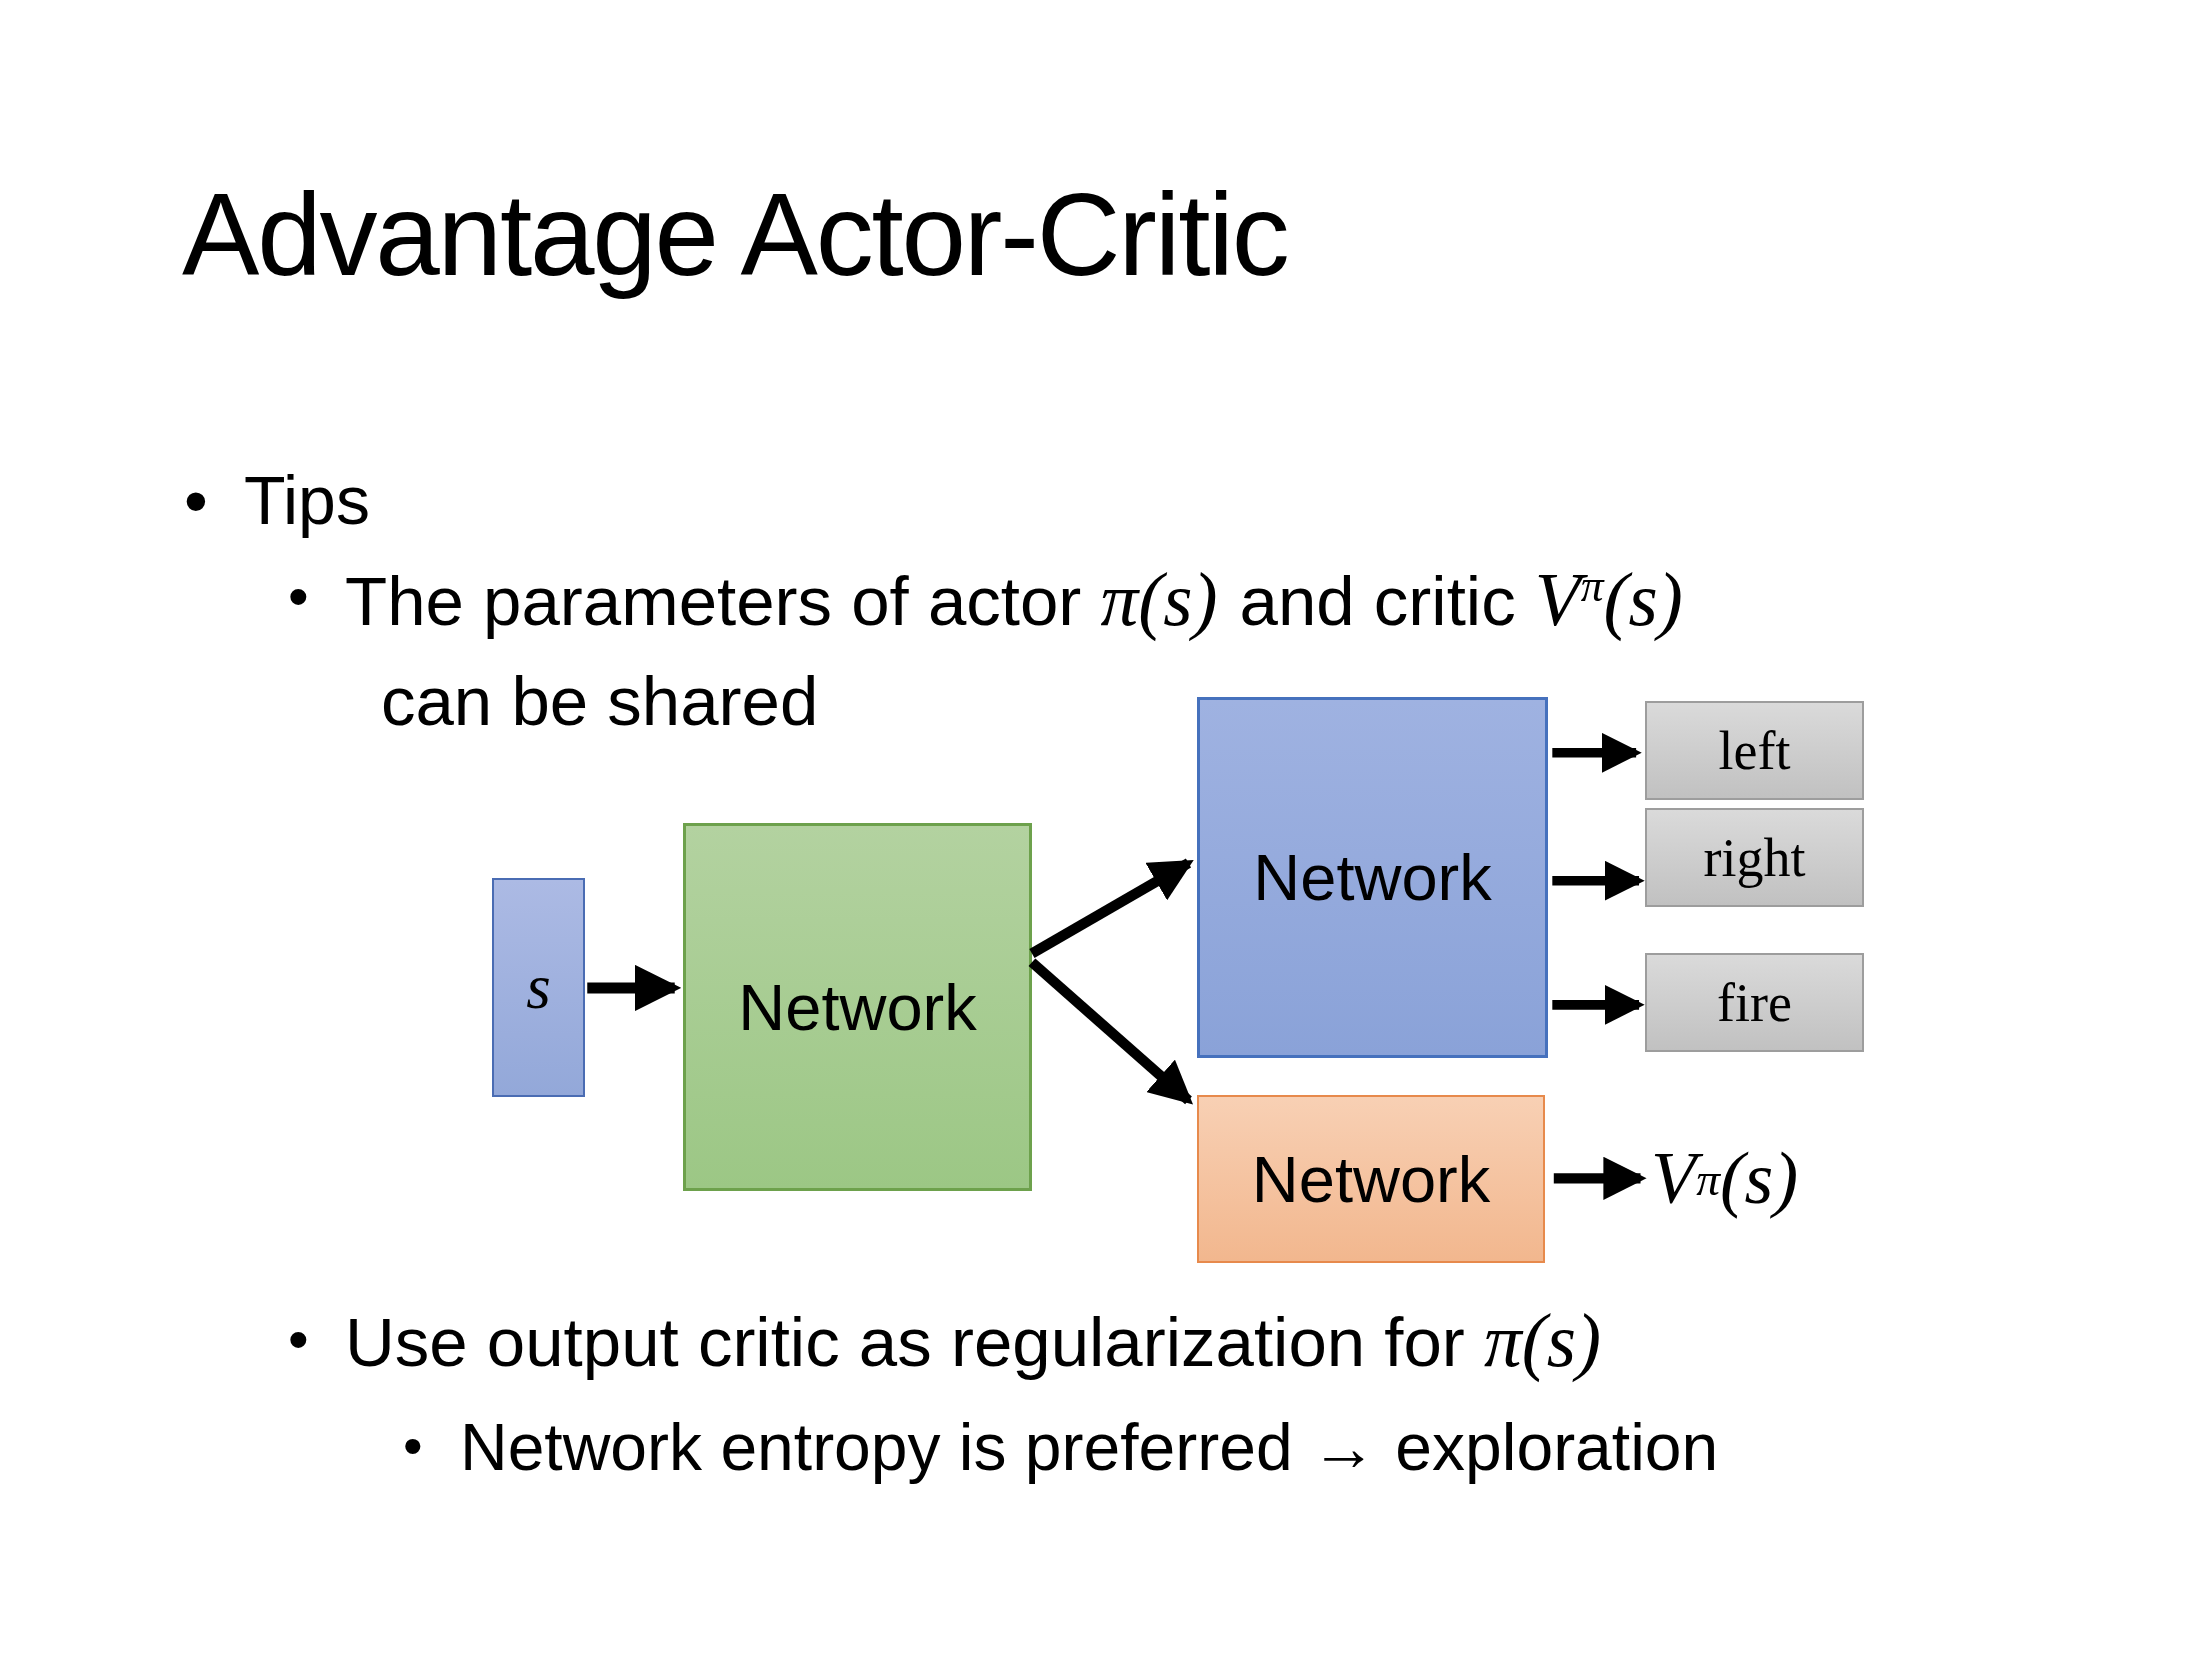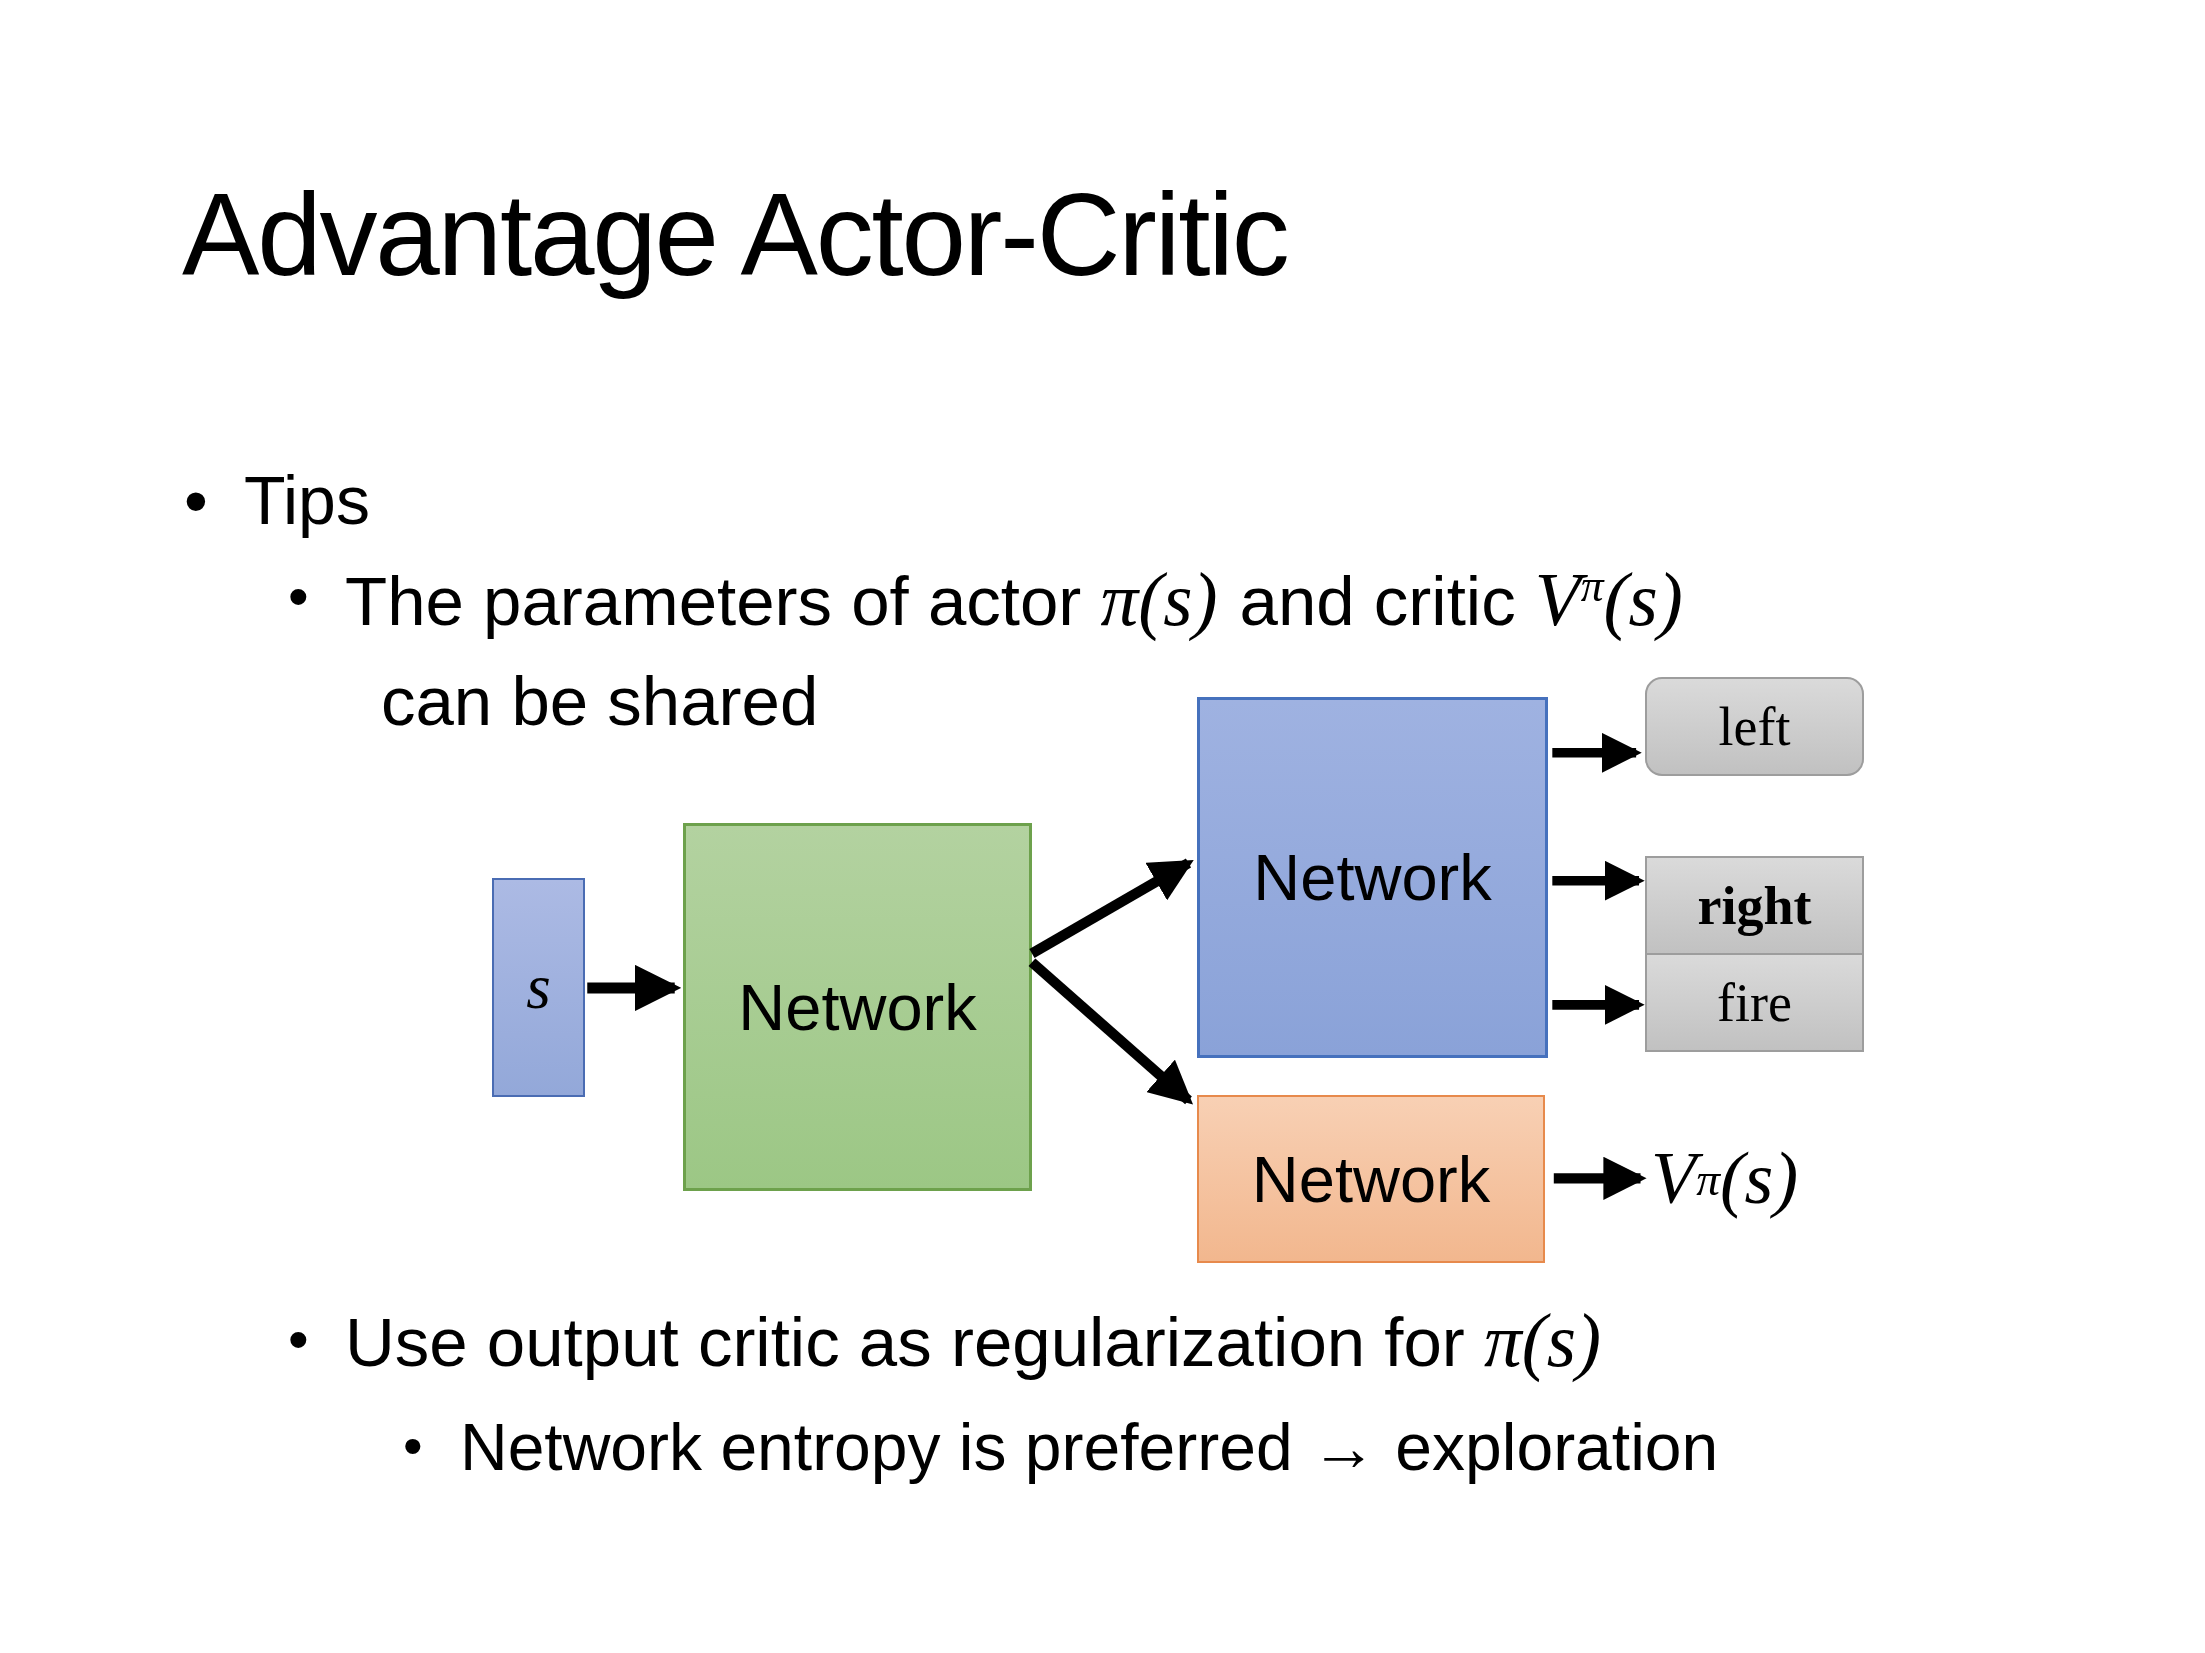--- a/index.html
+++ b/index.html
@@ -87,22 +87,22 @@
     border: 2.9px solid #e78a4c;
     font-size: 65px;
   }
   .action-box {
     left: 1645px; width: 219px; height: 99px;
     background: linear-gradient(180deg, #dadada 0%, #c1c1c1 100%);
     border: 2.2px solid #9d9d9d;
     font-family: "Liberation Serif", serif;
     font-size: 54px;
   }
-  .action-left  { top: 677px; border-radius: 17px; }
-  .action-right { top: 856px; font-weight: bold; }
+  .action-left  { top: 701px; }
+  .action-right { top: 808px; }
   .action-fire  { top: 953px; }
 
   .value-label {
     position: absolute;
     left: 1651px; top: 1129px; height: 99px;
     display: flex; align-items: center;
     font-family: "Liberation Serif", serif;
     font-style: italic;
     font-size: 74px;
     white-space: nowrap;

